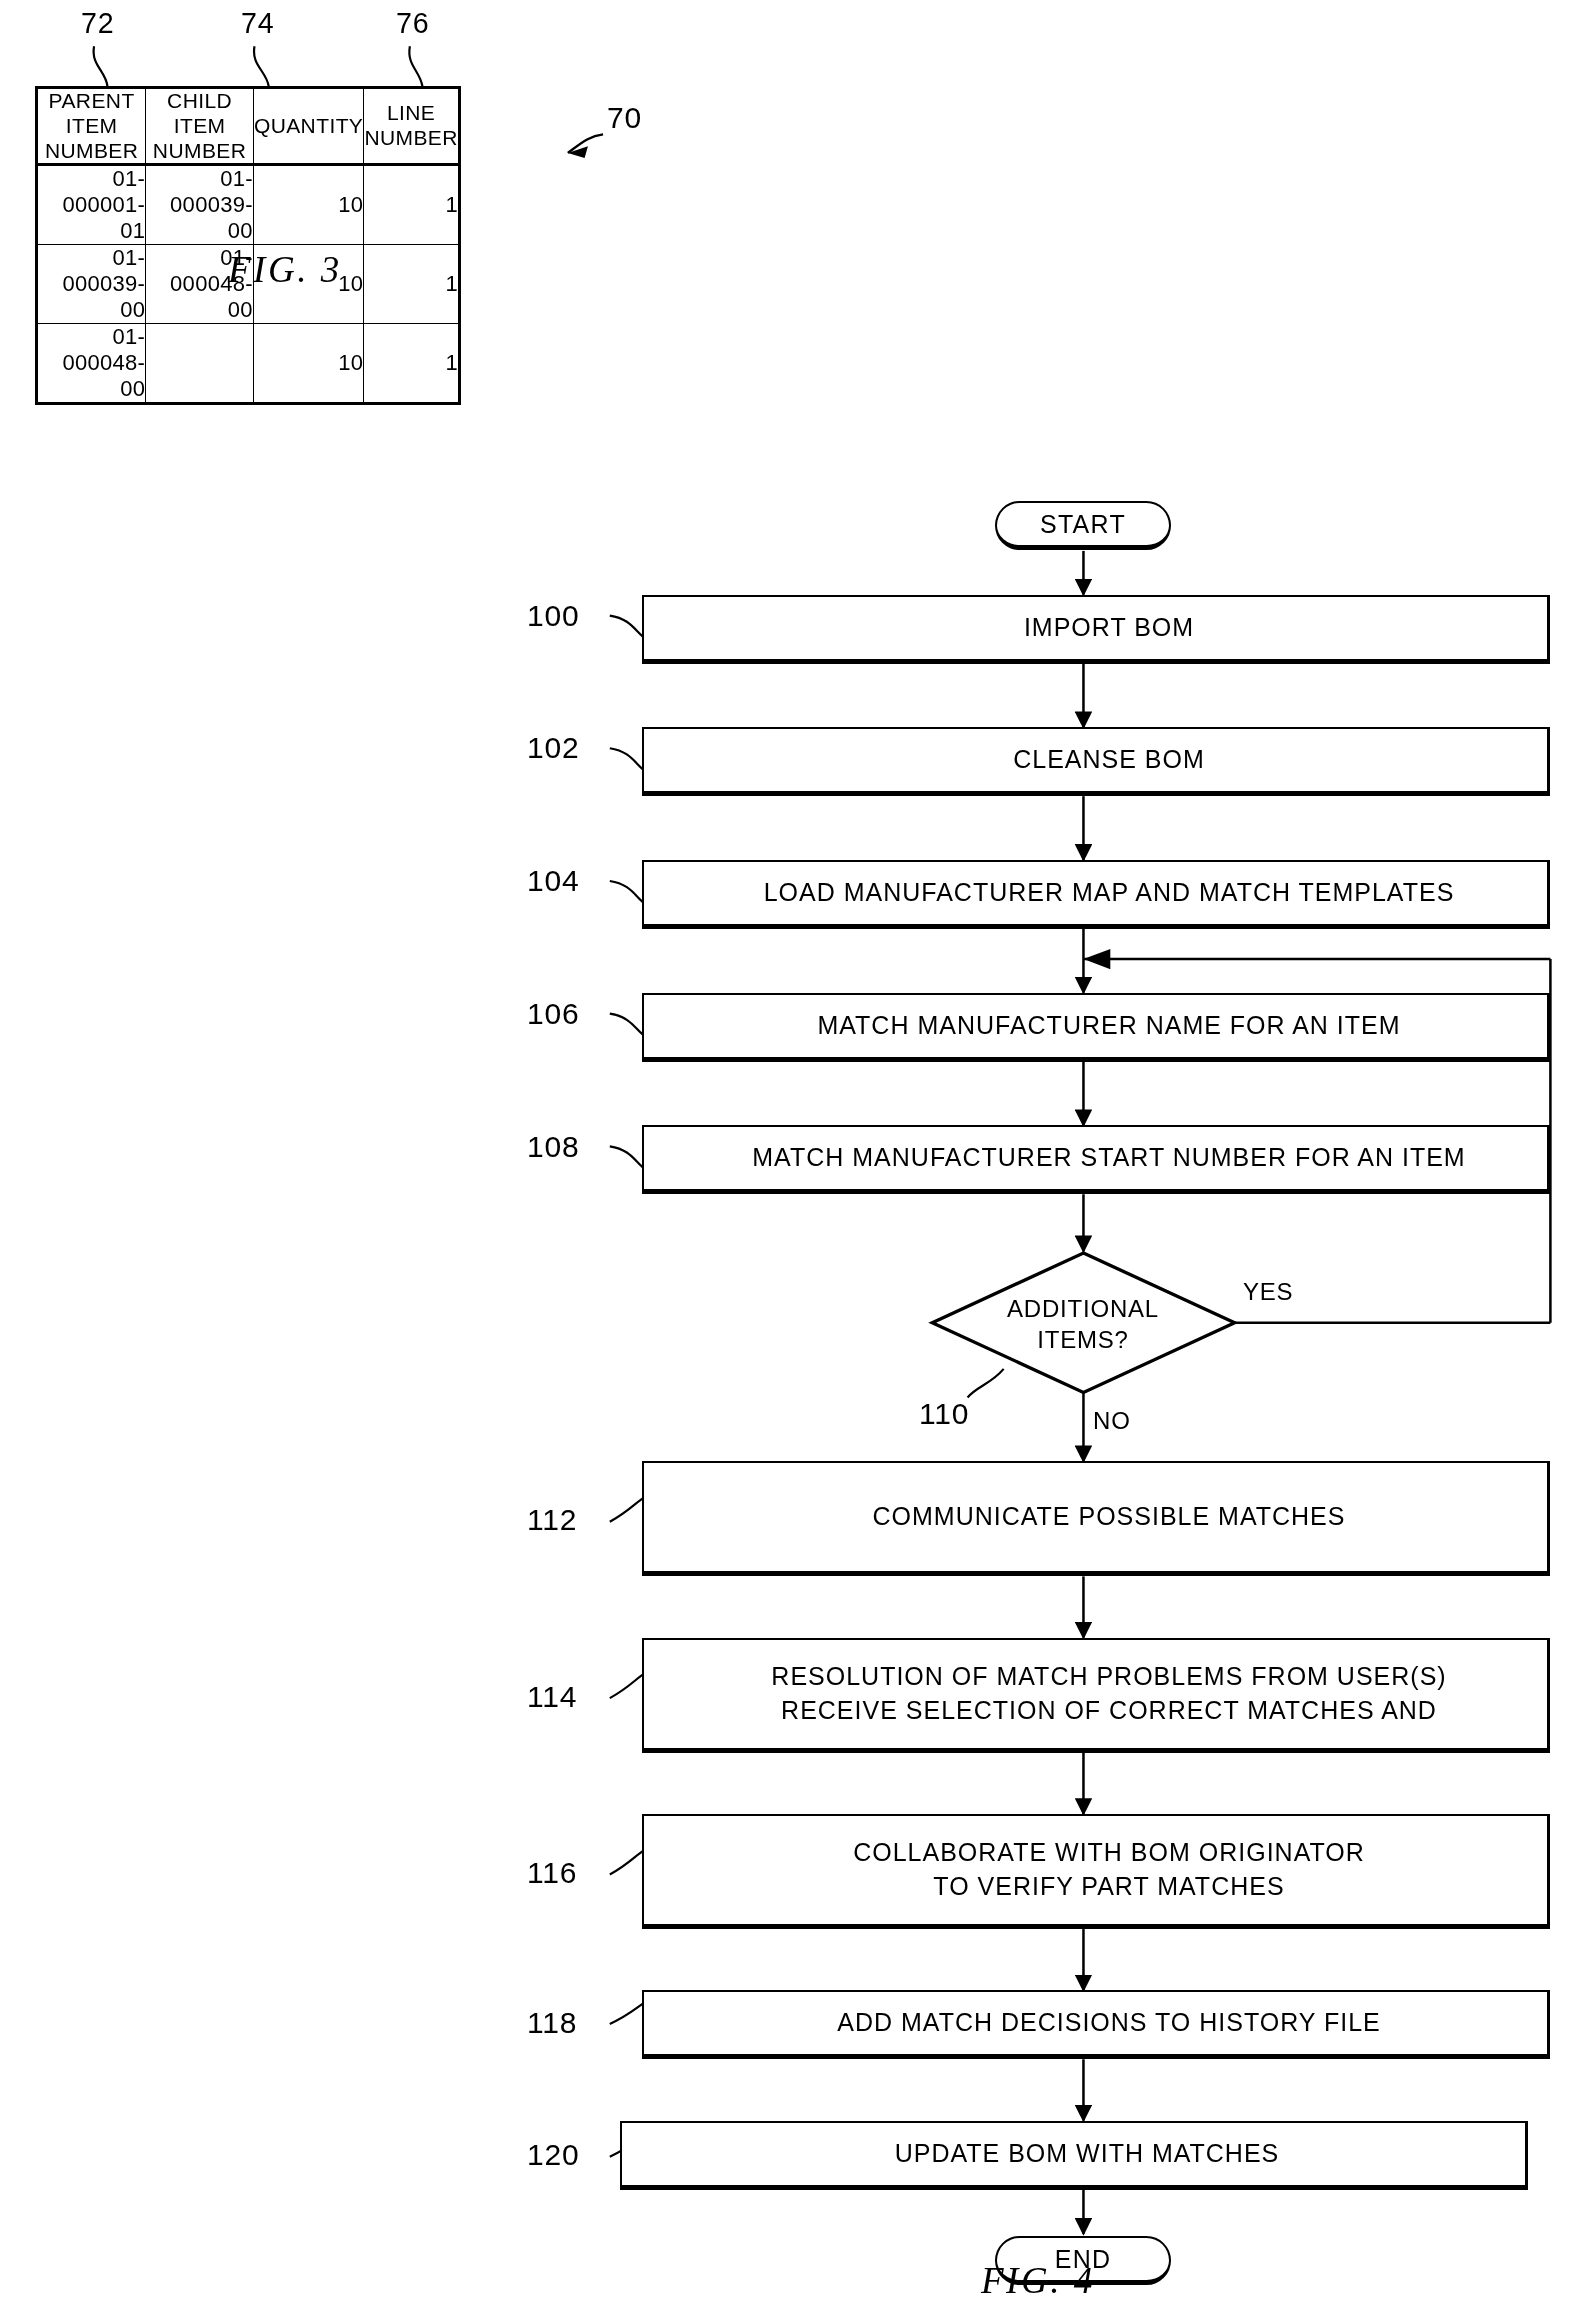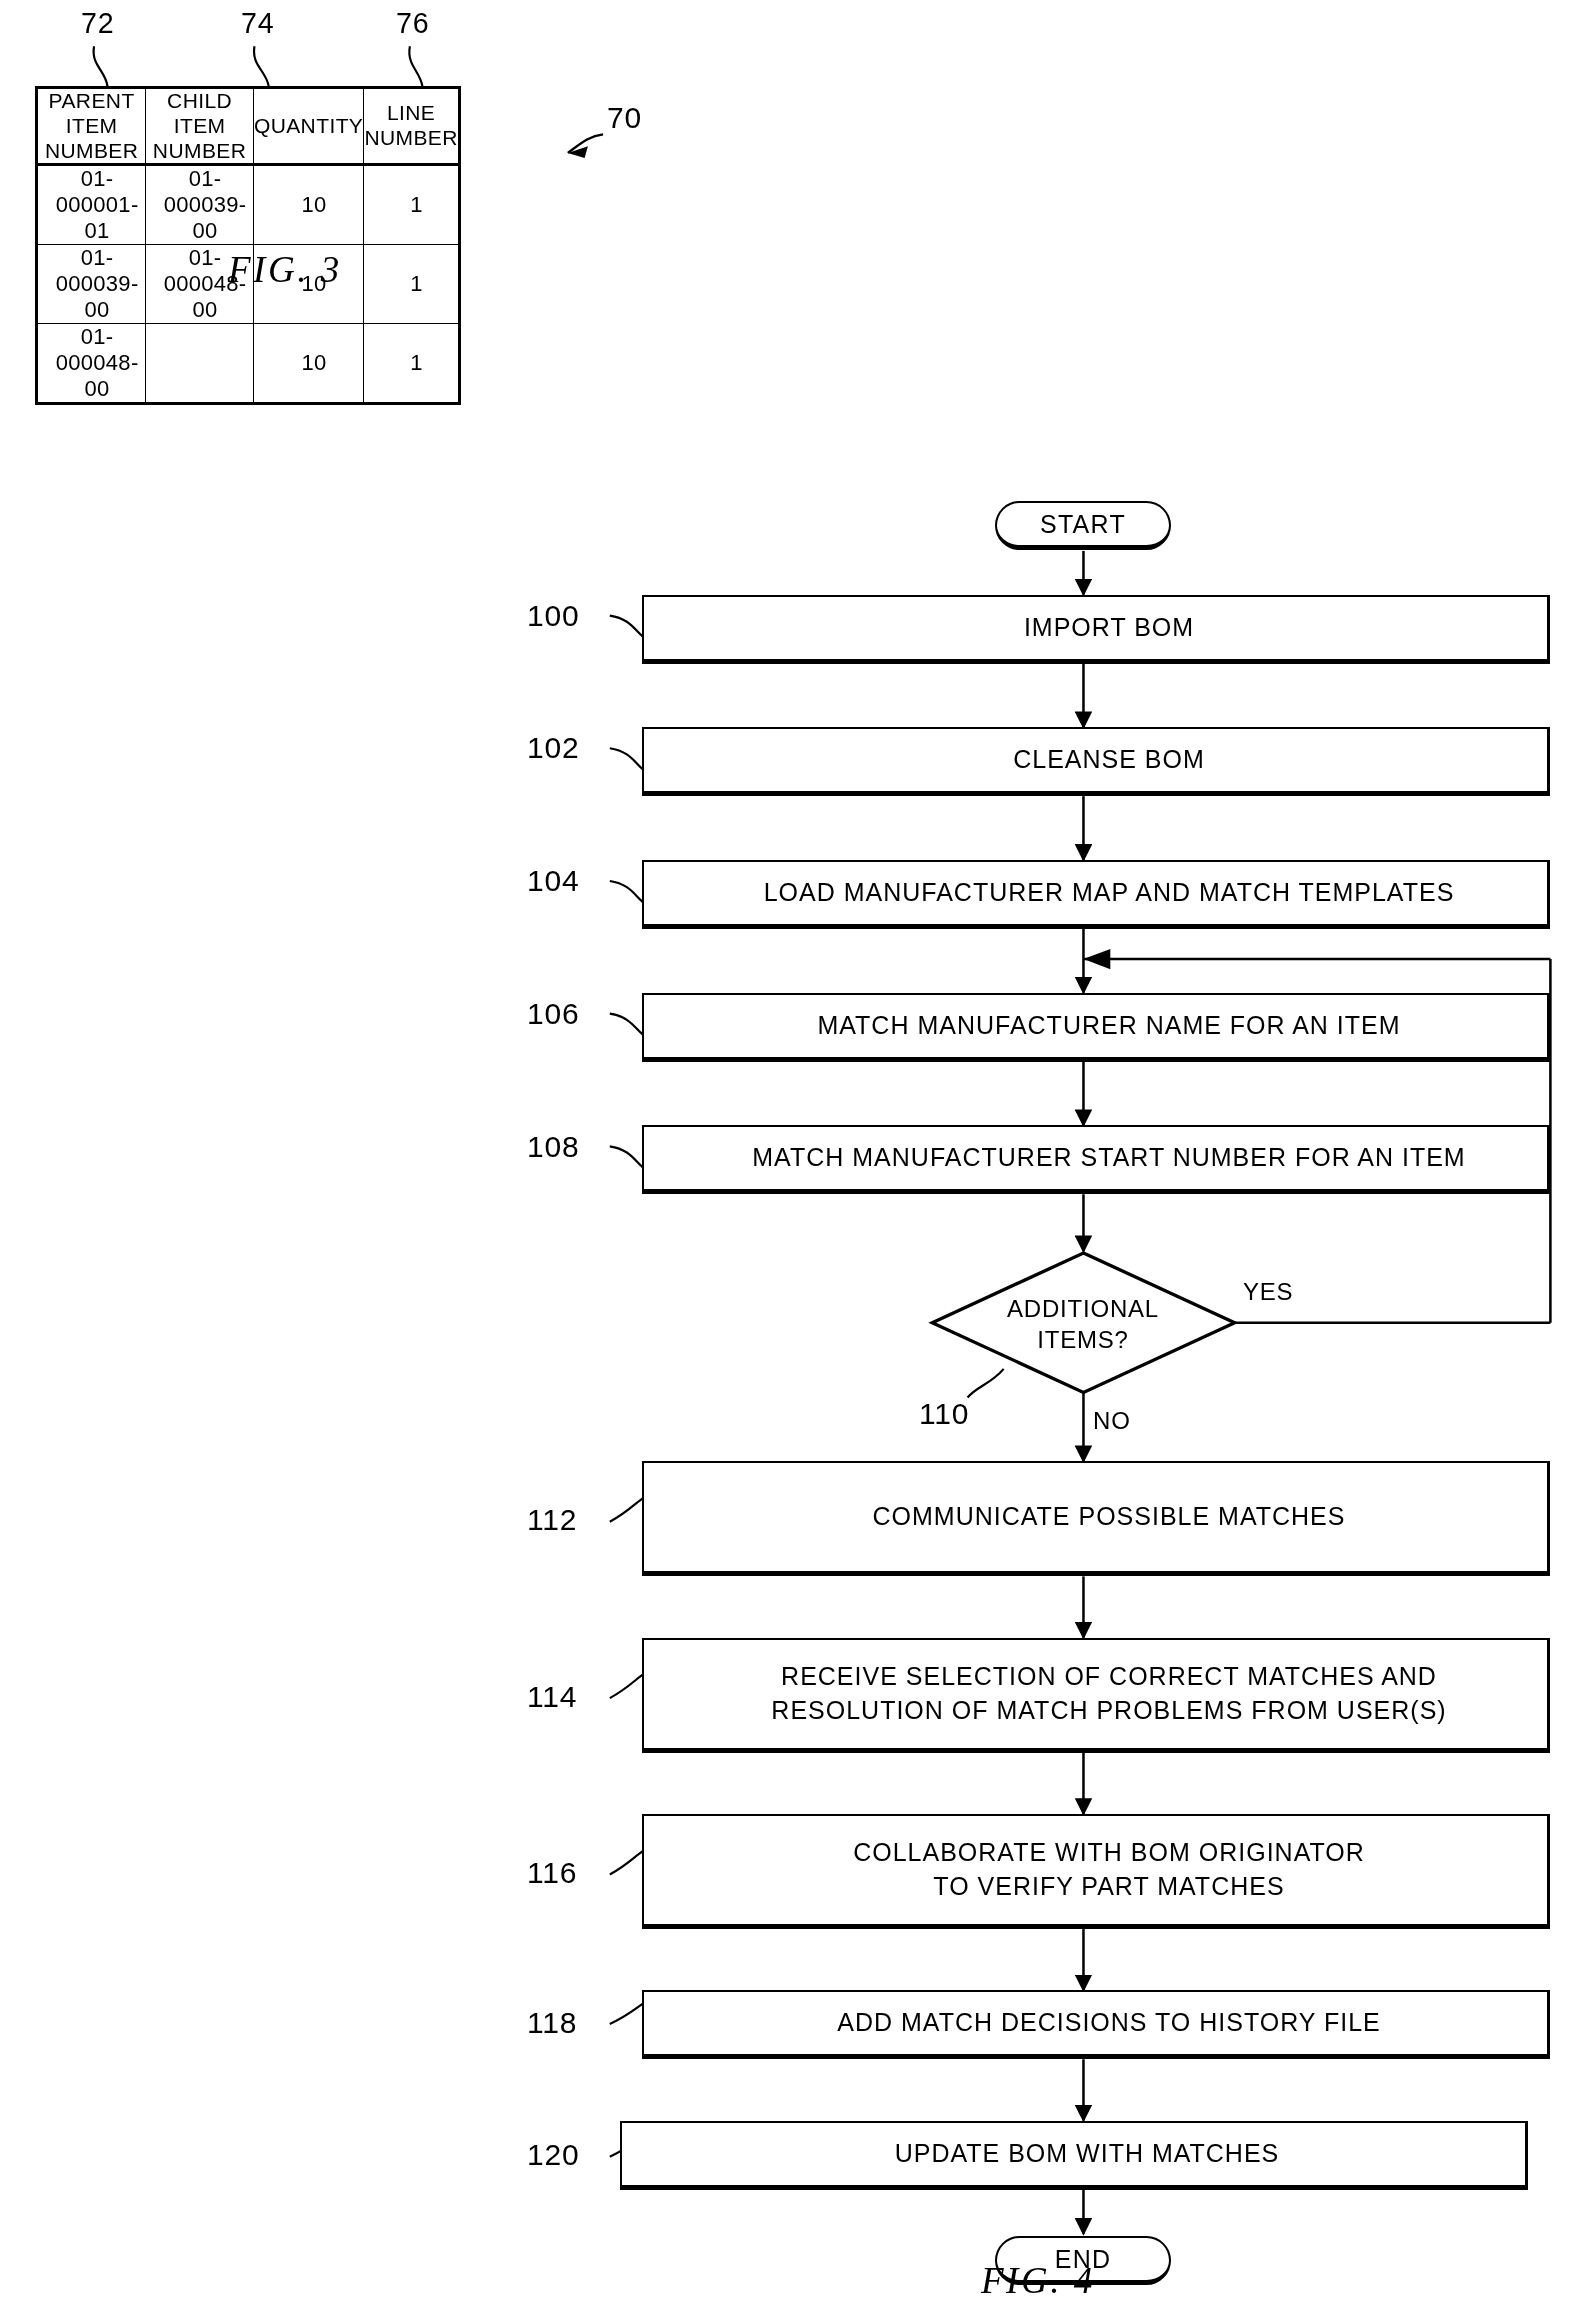--- a/index.html
+++ b/index.html
@@ -47,21 +47,21 @@
     letter-spacing: 0.4px;
     line-height: 1.18;
   }
   #fig3-table thead th span { display: block; }
   #fig3-table tbody td {
     height: 44px;
     vertical-align: middle;
     font-size: 22px;
     letter-spacing: 0.3px;
     padding-left: 11px;
-    text-align: center;
+    text-align: right;
     font-family: "Liberation Sans", sans-serif;
   }
   .col-parent { width: 165px; }
   .col-child  { width: 162px; }
   .col-qty    { width: 101px; }
   .col-line   { width: 95px; }
 
   
   .leadnum {
     position: absolute;
@@ -309,22 +309,22 @@
 
 <div class="fc-box" style="left:642px; top:1461px; width:908px; height:115px;">
   <div>
     <div>COMMUNICATE POSSIBLE MATCHES</div>
   </div>
 </div>
 <div class="fc-num" style="left:527px; top:1503px;">112</div>
 
 <div class="fc-box" style="left:642px; top:1638px; width:908px; height:115px;">
   <div>
+    <div>RESOLUTION OF MATCH PROBLEMS FROM USER(S)</div>
     <div>RECEIVE SELECTION OF CORRECT MATCHES AND</div>
-    <div>RESOLUTION OF MATCH PROBLEMS FROM USER(S)</div>
   </div>
 </div>
 <div class="fc-num" style="left:527px; top:1680px;">114</div>
 
 <div class="fc-box" style="left:642px; top:1814px; width:908px; height:115px;">
   <div>
     <div>COLLABORATE WITH BOM ORIGINATOR</div>
     <div>TO VERIFY PART MATCHES</div>
   </div>
 </div>

